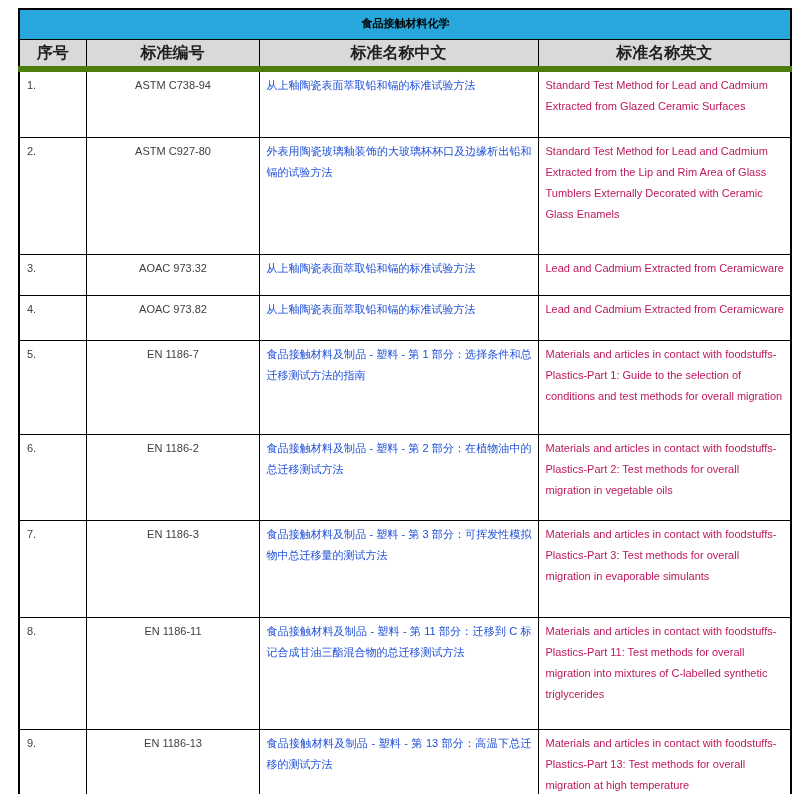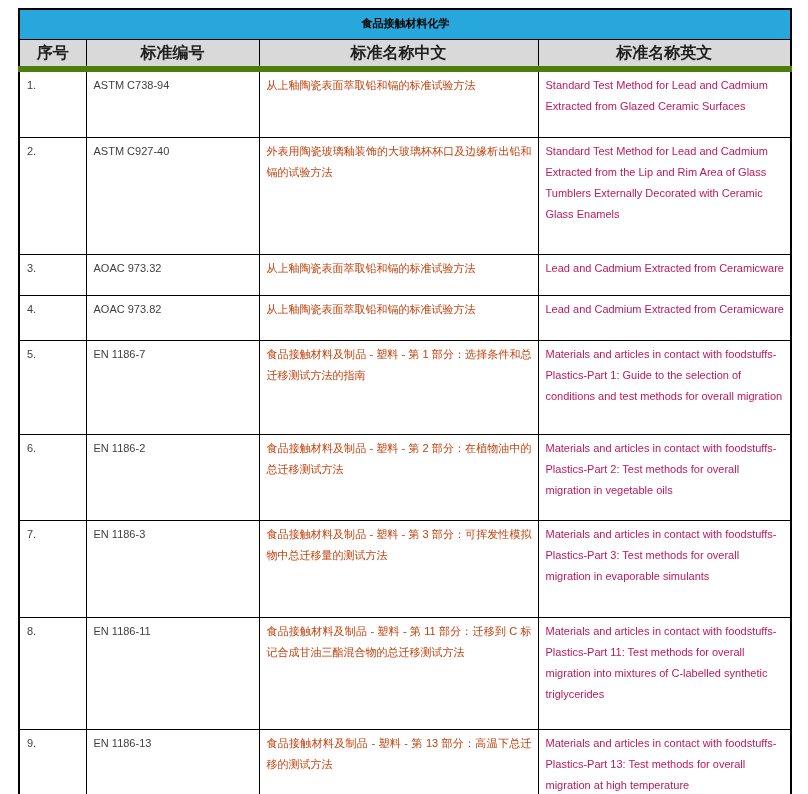--- a/index.html
+++ b/index.html
@@ -49,23 +49,23 @@
     height: 24px;
     line-height: 24px;
     padding: 1px 4px;
     border-bottom: 6px solid #4d7c0f;
   }
   .num-cell {
     vertical-align: middle;
     color: #404040;
     padding-left: 8px;
   }
-  .code-cell { color: #404040; padding-top: 4px; }
+  .code-cell { color: #404040; padding-top: 4px; text-align: center; }
   .zh-cell {
-    color: #c2410c;
+    color: #1d4ed8;
     text-align: justify;
     text-align-last: left;
     padding-top: 4px;
     line-height: 22px;
   }
   .en-cell {
     color: #be185d;
     padding-top: 4px;
     line-height: 21.5px;
   }
@@ -93,21 +93,21 @@
     </tr>
 
     <tr style="height:68px">
       <td class="num-cell">1.</td>
       <td class="code-cell">ASTM C738-94</td>
       <td class="zh-cell">从上釉陶瓷表面萃取铅和镉的标准试验方法</td>
       <td class="en-cell">Standard Test Method for Lead and Cadmium Extracted from Glazed Ceramic Surfaces</td>
     </tr>
     <tr style="height:117px">
       <td class="num-cell">2.</td>
-      <td class="code-cell">ASTM C927-40</td>
+      <td class="code-cell">ASTM C927-80</td>
       <td class="zh-cell">外表用陶瓷玻璃釉装饰的大玻璃杯杯口及边缘析出铅和镉的试验方法</td>
       <td class="en-cell">Standard Test Method for Lead and Cadmium Extracted from the Lip and Rim Area of Glass Tumblers Externally Decorated with Ceramic Glass Enamels</td>
     </tr>
     <tr style="height:41px">
       <td class="num-cell">3.</td>
       <td class="code-cell">AOAC 973.32</td>
       <td class="zh-cell">从上釉陶瓷表面萃取铅和镉的标准试验方法</td>
       <td class="en-cell">Lead and Cadmium Extracted from Ceramicware</td>
     </tr>
     <tr style="height:45px">

